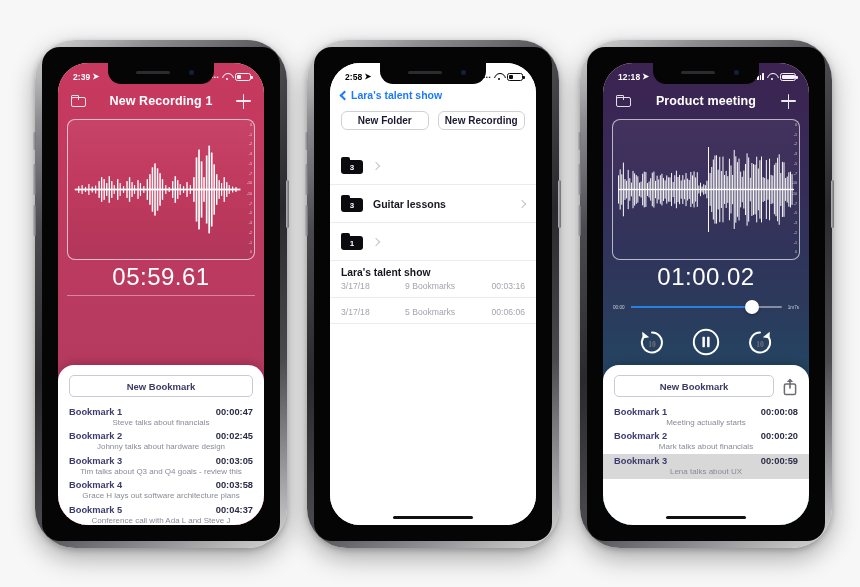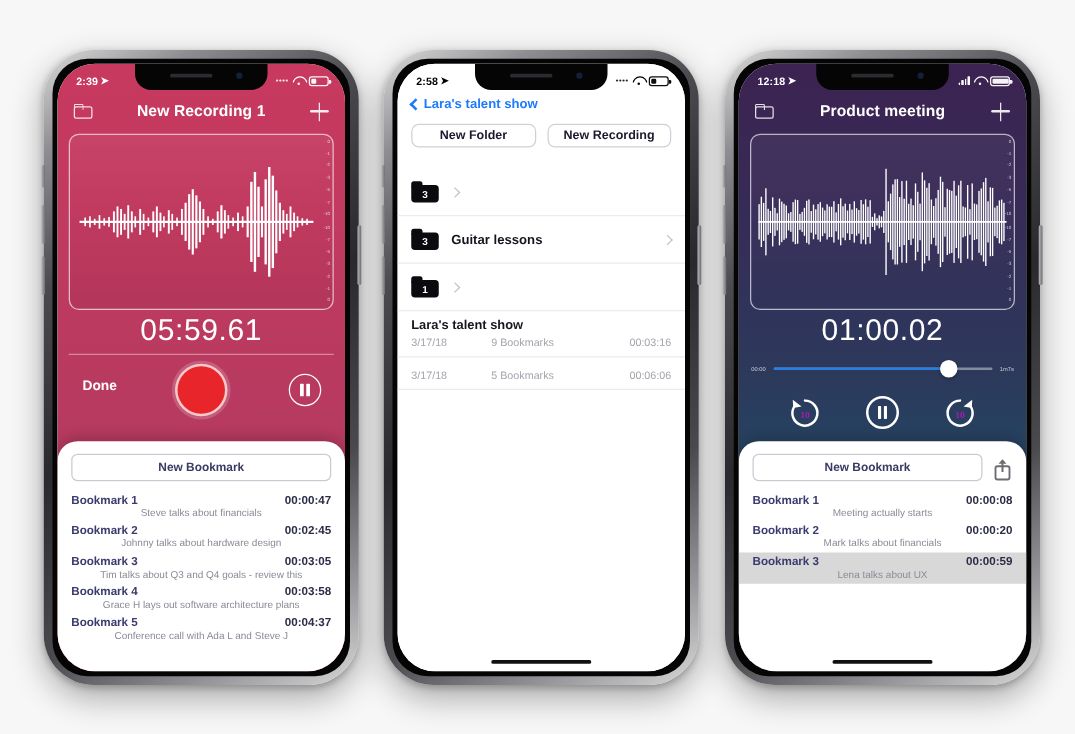--- a/index.html
+++ b/index.html
@@ -16,23 +16,23 @@
     position: absolute;
     width: 252px; height: 508px;
     border-radius: 40px;
     background: linear-gradient(145deg,#dcdcdc 0%,#8e8e92 12%,#4a4a4f 28%,#2a2a2e 50%,#4a4a4f 72%,#9a9a9e 88%,#d8d8d8 100%);
     padding: 7px;
     box-shadow: 0 10px 26px rgba(0,0,0,.32), 0 2px 6px rgba(0,0,0,.22);
   }
   .phone-inner {
     position: relative;
     width: 100%; height: 100%;
-    border-radius: 28px;
+    border-radius: 18px;
     background: #050505;
-    padding: 4px;
+    padding: 16px;
   }
   .screen {
     position: relative;
     width: 100%; height: 100%;
     border-radius: 30px;
     overflow: hidden;
     background: #fff;
   }
   .notch {
     position: absolute; top: 0; left: 50%;
@@ -172,34 +172,34 @@
   
   .scrub { position: absolute; left: 10px; right: 10px; top: 236px; height: 16px;
            display: flex; align-items: center; gap: 6px; }
   .scrub-lab { font-size: 4.6px; color: rgba(255,255,255,.72); white-space: nowrap; }
   .scrub-track { position: relative; flex: 1; height: 2.2px; background: rgba(255,255,255,.42); border-radius: 2px; }
   .scrub-fill { position:absolute; left:0; top:0; bottom:0; width: 80%; background: #2a7de1; border-radius: 2px; }
   .scrub-knob { position:absolute; left: 80%; top: 50%; transform: translate(-50%,-50%);
                 width: 14px; height: 14px; border-radius: 50%; background:#fff; box-shadow: 0 1px 3px rgba(0,0,0,.35); }
   .transport { position: absolute; left:0; right:0; top: 256px; height: 46px;
                display: flex; align-items: center; justify-content: space-around; padding: 0 22px; }
-  .tp { width: 30px; height: 30px; position: relative; color: #a21caf; font-family: Liberation Serif, serif; }
+  .tp { width: 30px; height: 30px; position: relative; color: #737373; font-family: Liberation Serif, serif; }
   .tp svg { width: 100%; height: 100%; }
   .tp-num { position: absolute; left: 50%; top: 56%; transform: translate(-50%,-50%);
             font-size: 7.5px; font-weight: bold; }
 
   
   .sheet {
     position: absolute; left: 0; right: 0; bottom: 0; top: 302px;
     background: #fff;
     border-top-left-radius: 16px; border-top-right-radius: 16px;
     box-shadow: 0 -2px 10px rgba(0,0,0,.2);
     z-index: 15;
   }
-  .sheet-top { display:flex; align-items:flex-end; gap: 8px; padding: 10px 11px 8px 11px; }
+  .sheet-top { display:flex; align-items:center; gap: 8px; padding: 10px 11px 8px 11px; }
   .newbm {
     flex: 1; height: 22px; border: 1px solid #c9cbd4; border-radius: 5px;
     display:flex; align-items:center; justify-content:center;
     font-size: 9.5px; font-weight: bold; color: #3a3b63;
   }
   .share-ico { width: 16px; height: 19px; position: relative; color:#6b6c74; flex: 0 0 auto; }
   .bm-list { padding: 0 11px; text-align: center; }
   .bm-row { padding: 1.5px 0 3px 0; }
   .bm-row.sel { background: #d8d8d8; margin: 0 -11px; padding: 1.5px 11px 3px 11px; }
   .bm-head { display:flex; justify-content: space-between; align-items: baseline; }
@@ -353,28 +353,20 @@
             <span>-3</span>
             <span>-2</span>
             <span>-1</span>
             <span>0</span>
           </div>
         </div>
 
         <div class="timer">05:59.61</div>
         <div class="hr-line" style="top:232px"></div>
 
-        <div class="ctrl-row1">
-          <div class="done-btn">Done</div>
-          <div class="rec-dot"></div>
-          <div class="pause-btn">
-              <i></i>
-              <i></i>
-            </div>
-        </div>
 
         <div class="sheet">
           <div class="sheet-top">
             <div class="newbm">New Bookmark</div>
           </div>
           <div class="bm-list" id="bm1">
               <div class="bm-row">
                 <div class="bm-head">
                   <span class="bm-title">Bookmark 1</span>
                   <span class="bm-time">00:00:47</span>

